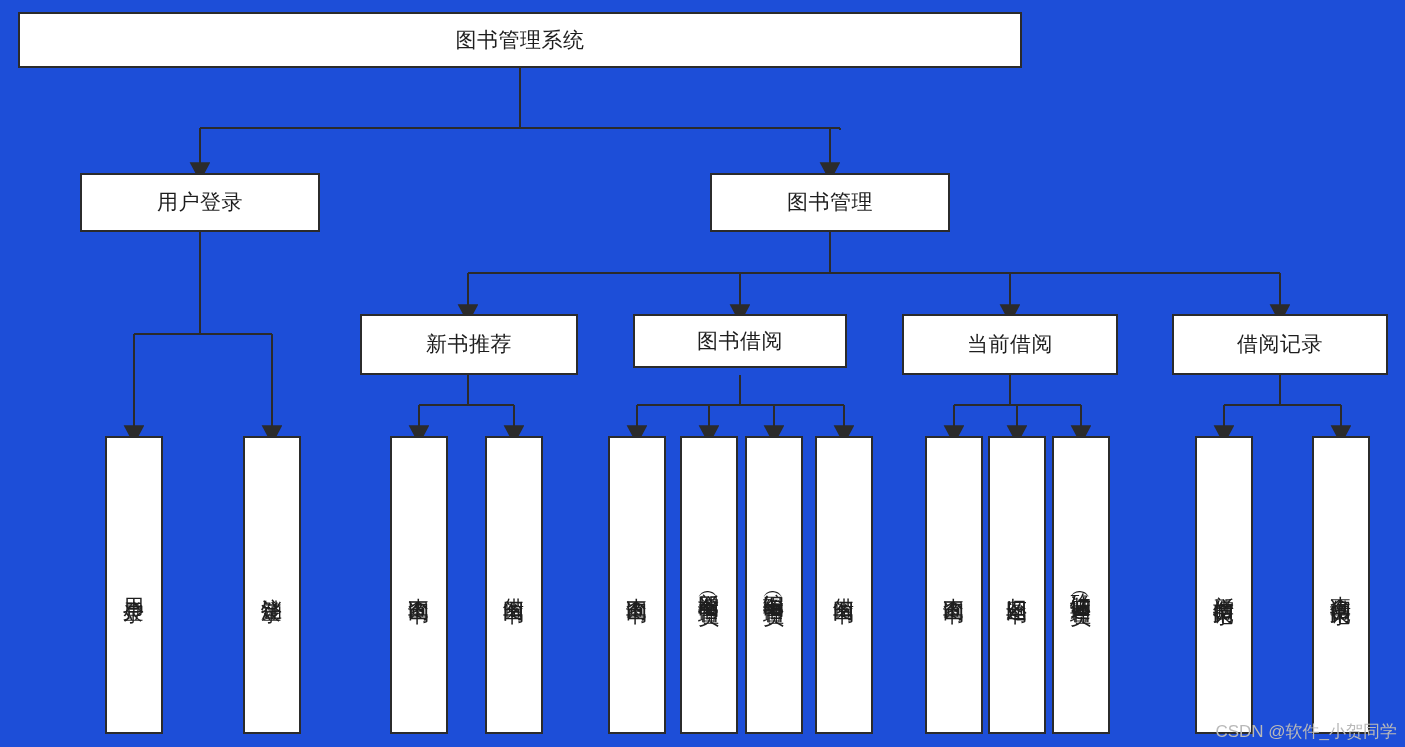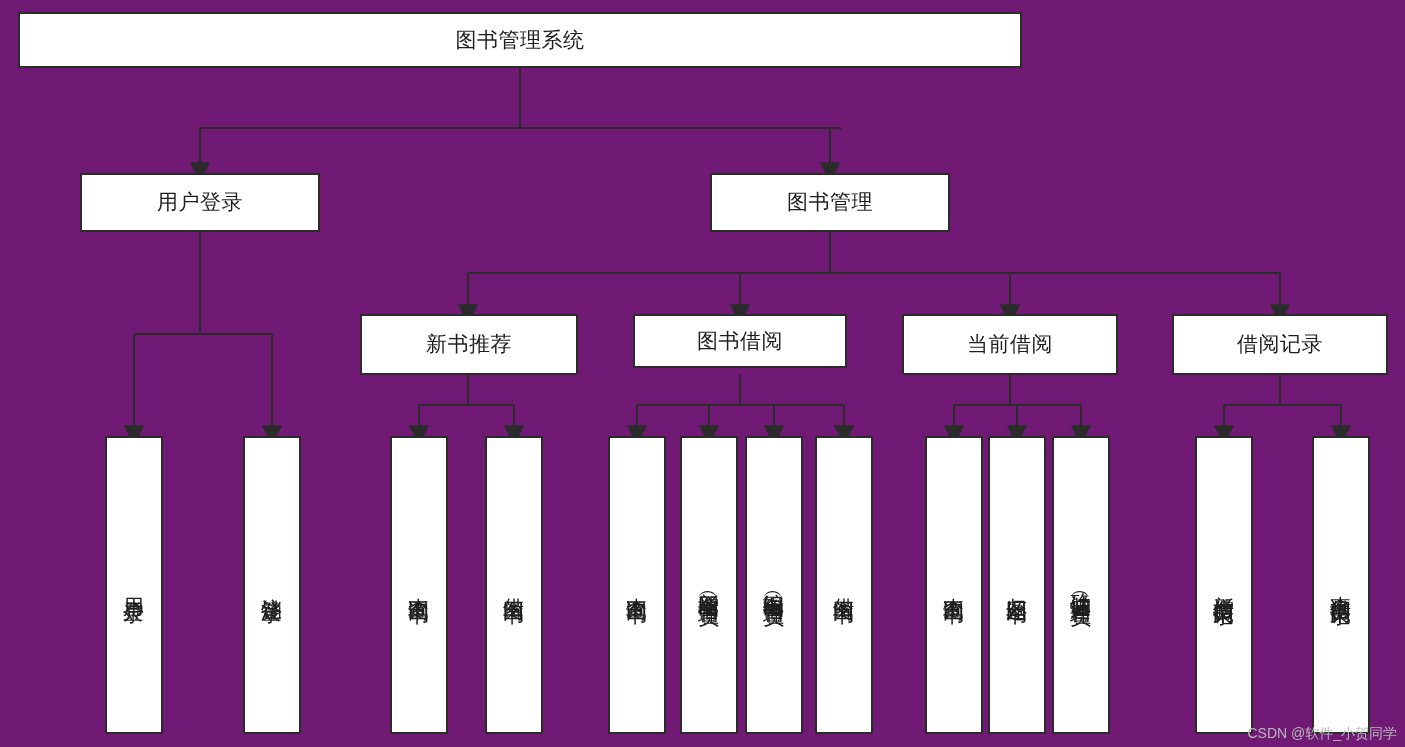--- a/index.html
+++ b/index.html
@@ -8,21 +8,21 @@
     padding: 0;
     background: #ffffff;
   }
   body {
     font-family: "Liberation Sans", "DejaVu Sans", sans-serif;
   }
   #diagram-root {
     position: relative;
     width: 1405px;
     height: 747px;
-    background: #701a75;
+    background: #1d4ed8;
     overflow: hidden;
   }
   #connector-layer {
     position: absolute;
     left: 0;
     top: 0;
     width: 1405px;
     height: 747px;
     pointer-events: none;
   }
@@ -59,21 +59,21 @@
     text-orientation: upright;
     font-size: 21px;
     letter-spacing: 2px;
     line-height: 1.1;
     max-height: 272px;
   }
   #watermark {
     position: absolute;
     right: 8px;
     bottom: 4px;
-    font-size: 14px;
+    font-size: 17px;
     color: #b9b9b9;
     white-space: nowrap;
     z-index: 5;
     font-family: "Liberation Sans", "DejaVu Sans", sans-serif;
     text-align: right;
   }
 </style>
 </head>
 <body>
 

